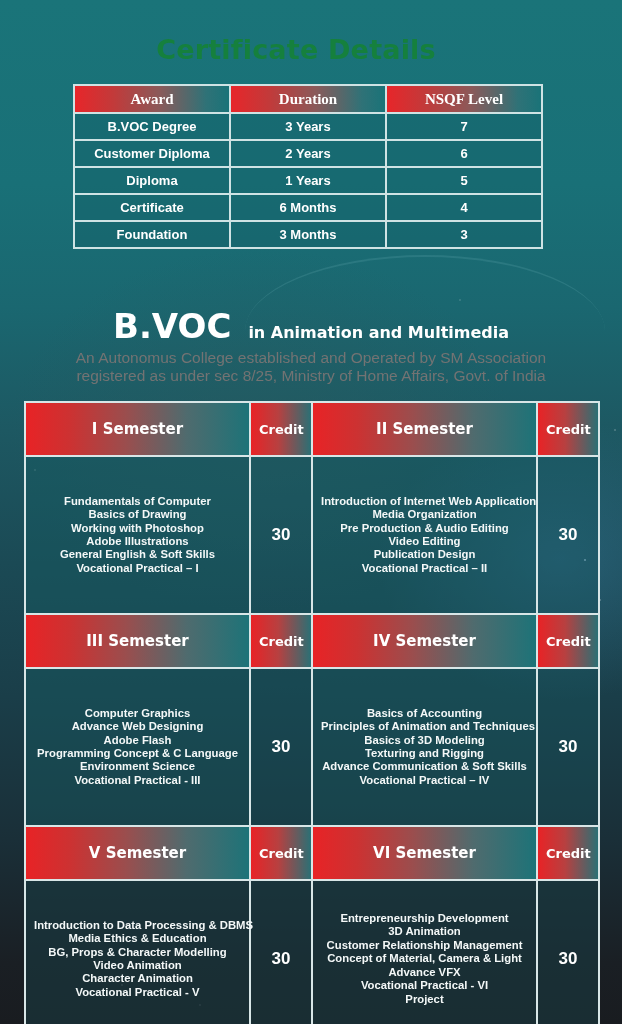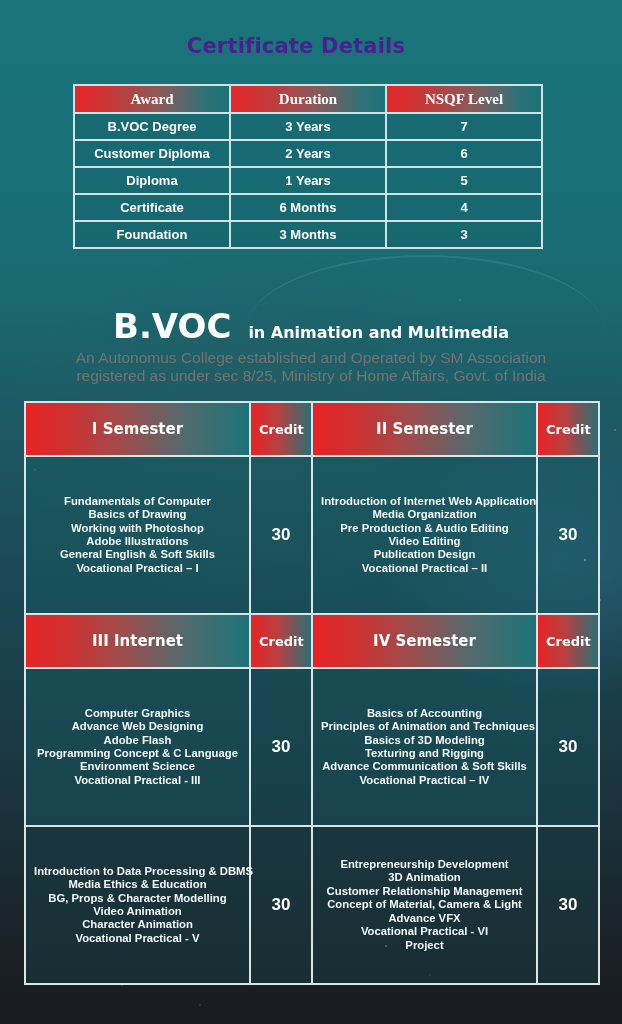--- a/index.html
+++ b/index.html
@@ -23,22 +23,22 @@
         radial-gradient(1px 1px at 430px 975px, rgba(255,255,255,0.4), transparent),
         radial-gradient(1px 1px at 200px 1005px, rgba(255,255,255,0.4), transparent),
         radial-gradient(1px 1px at 460px 300px, rgba(255,255,255,0.4), transparent),
         radial-gradient(1px 1px at 615px 430px, rgba(255,255,255,0.6), transparent);
     }
     .glow { position: absolute; left: 245px; top: 255px; width: 360px; height: 150px;
       border-radius: 50%; border-top: 2px solid rgba(120,190,195,0.18); pointer-events: none; }
 
     .title {
       position: absolute; left: 0; width: 592px; top: 34px; text-align: center;
-      font-family: "DejaVu Sans", sans-serif; font-weight: bold; font-size: 21px;
-      letter-spacing: 0.2px; color: #4c1d95;
+      font-family: "DejaVu Sans", sans-serif; font-weight: bold; font-size: 27px;
+      letter-spacing: 0.2px; color: #15803d;
     }
 
     
     .cert {
       position: absolute; left: 73px; top: 84px; width: 468px;
       border-collapse: collapse; table-layout: fixed;
     }
     .cert th, .cert td { border: 2px solid #cfe3e4; text-align: center; padding: 0; }
     .cert th {
       height: 26px; font-family: Liberation Serif, serif; font-weight: bold; font-size: 15px;
@@ -168,21 +168,21 @@
             <div>Media Organization</div>
             <div>Pre Production &amp; Audio Editing</div>
             <div>Video Editing</div>
             <div>Publication Design</div>
             <div>Vocational Practical – II</div>
           </div>
         </td>
         <td class="cred-body">30</td>
       </tr>
       <tr class="row2">
-        <td class="sem-head">III Internet</td>
+        <td class="sem-head">III Semester</td>
         <td class="cred-head">Credit</td>
         <td class="sem-head">IV Semester</td>
         <td class="cred-head">Credit</td>
       </tr>
       <tr class="row2">
         <td class="sem-body">
           <div class="subj">
             <div>Computer Graphics</div>
             <div>Advance Web Designing</div>
             <div>Adobe Flash</div>
@@ -196,20 +196,26 @@
           <div class="subj">
             <div>Basics of Accounting</div>
             <div>Principles of Animation and Techniques</div>
             <div>Basics of 3D Modeling</div>
             <div>Texturing and Rigging</div>
             <div>Advance Communication &amp; Soft Skills</div>
             <div>Vocational Practical – IV</div>
           </div>
         </td>
         <td class="cred-body">30</td>
+      </tr>
+      <tr class="row3">
+        <td class="sem-head">V Semester</td>
+        <td class="cred-head">Credit</td>
+        <td class="sem-head">VI Semester</td>
+        <td class="cred-head">Credit</td>
       </tr>
       <tr class="row3">
         <td class="sem-body">
           <div class="subj">
             <div>Introduction to Data Processing &amp; DBMS</div>
             <div>Media Ethics &amp; Education</div>
             <div>BG, Props &amp; Character Modelling</div>
             <div>Video Animation</div>
             <div>Character Animation</div>
             <div>Vocational Practical - V</div>

